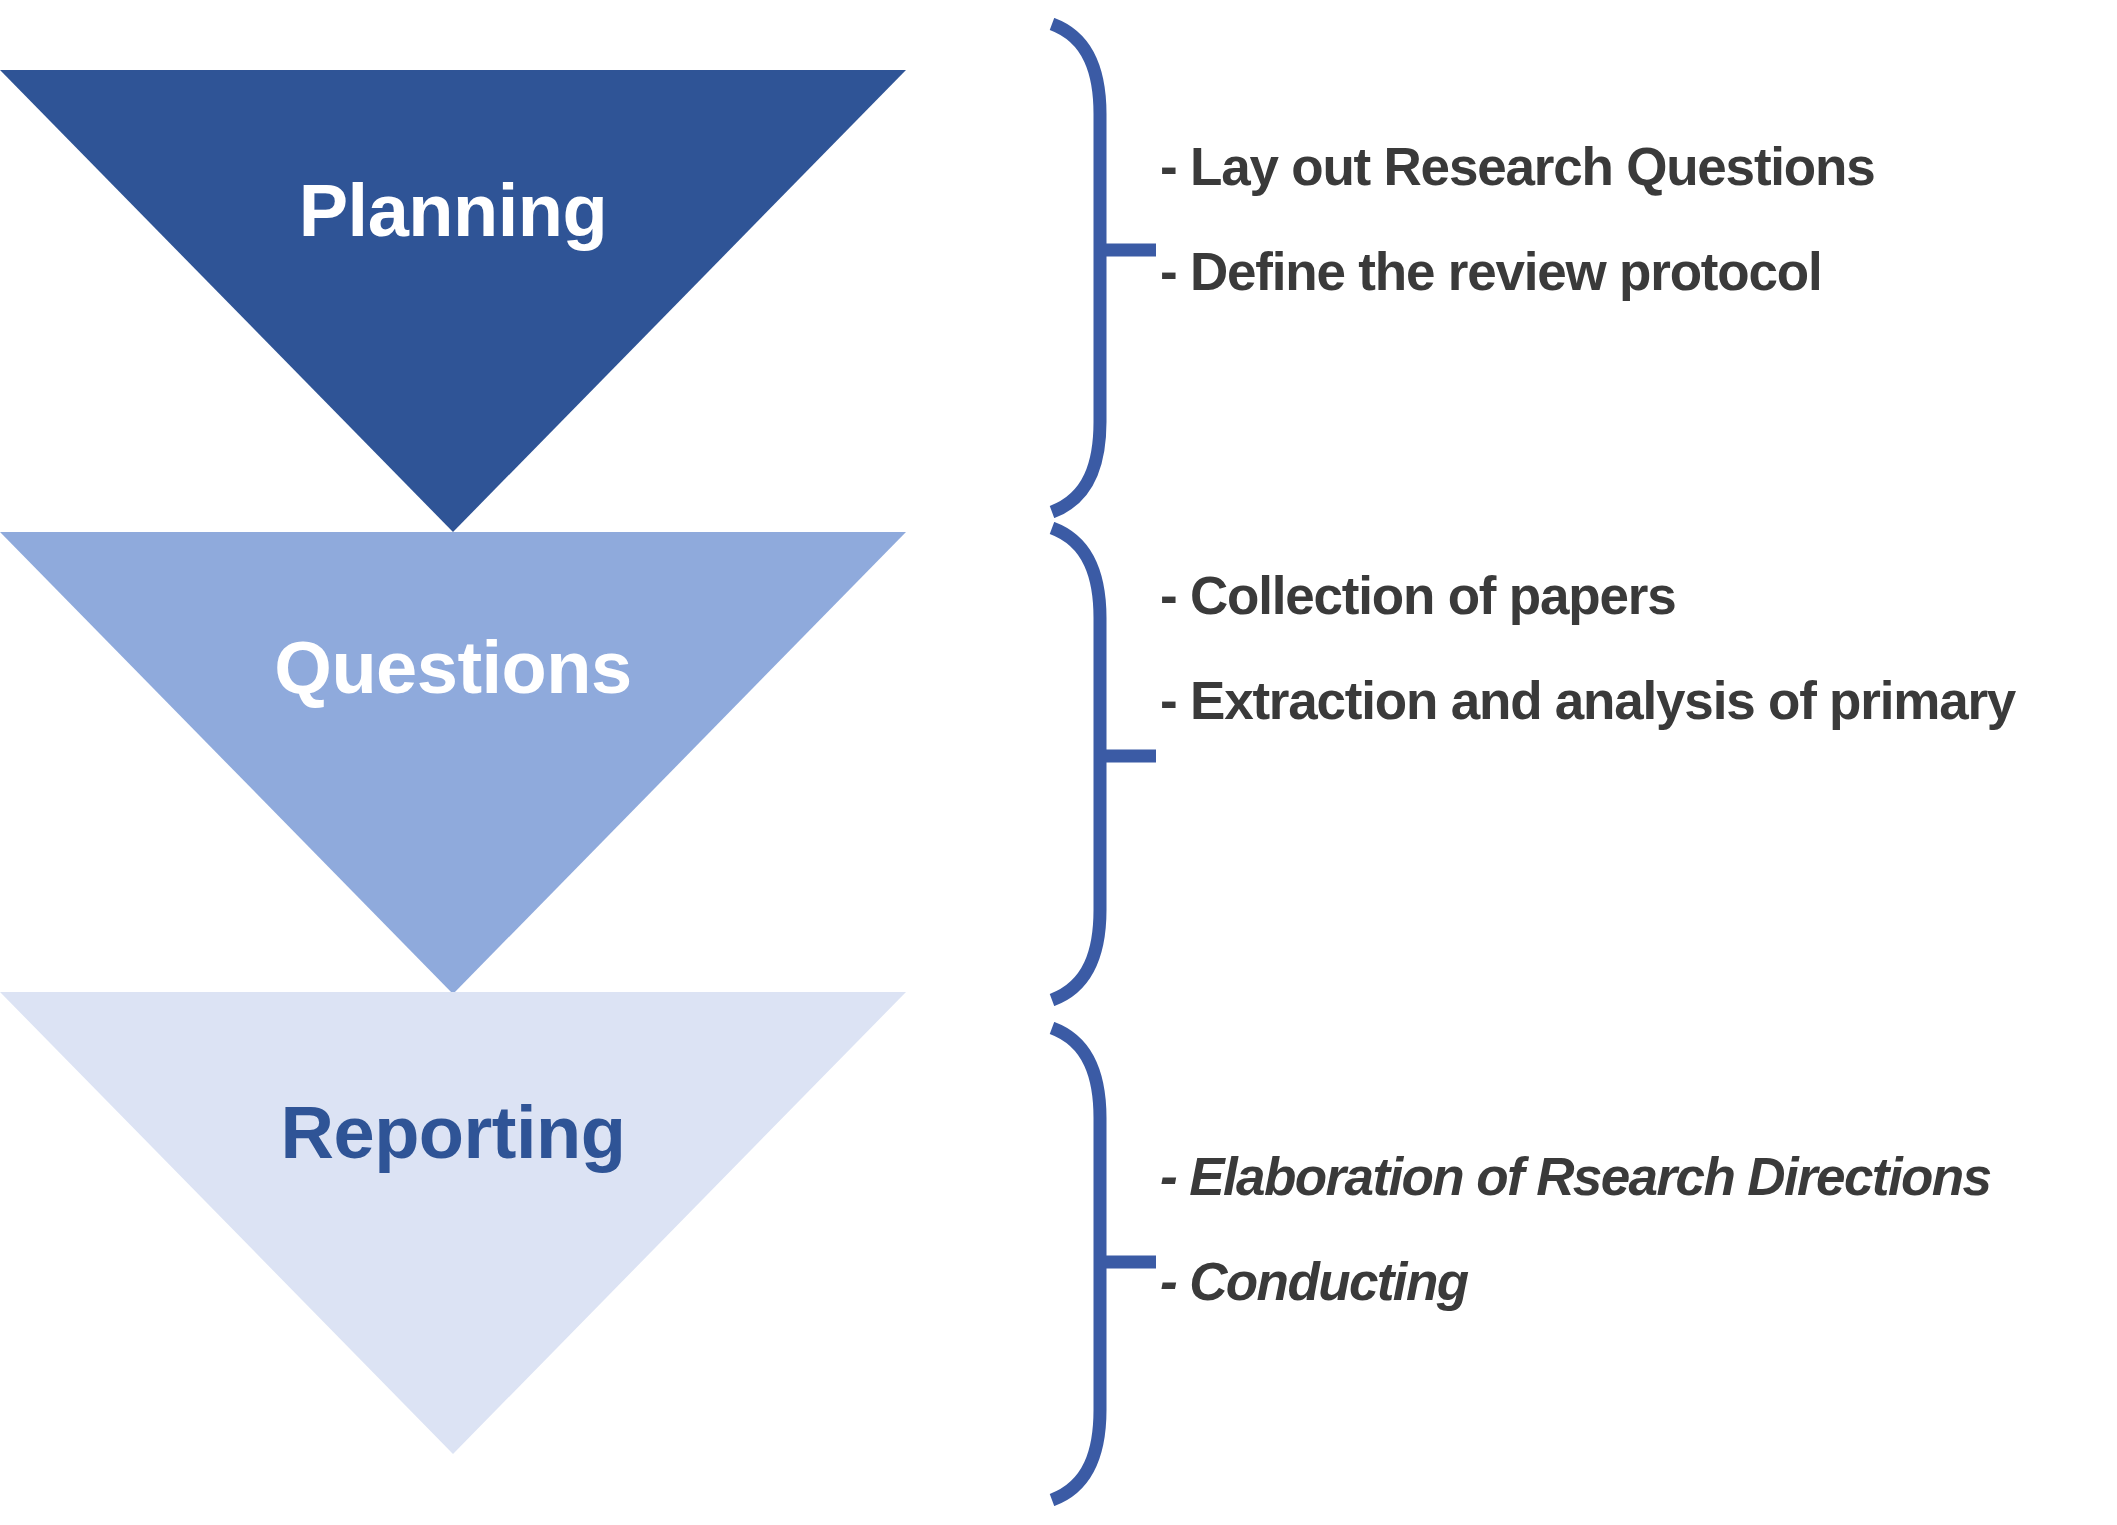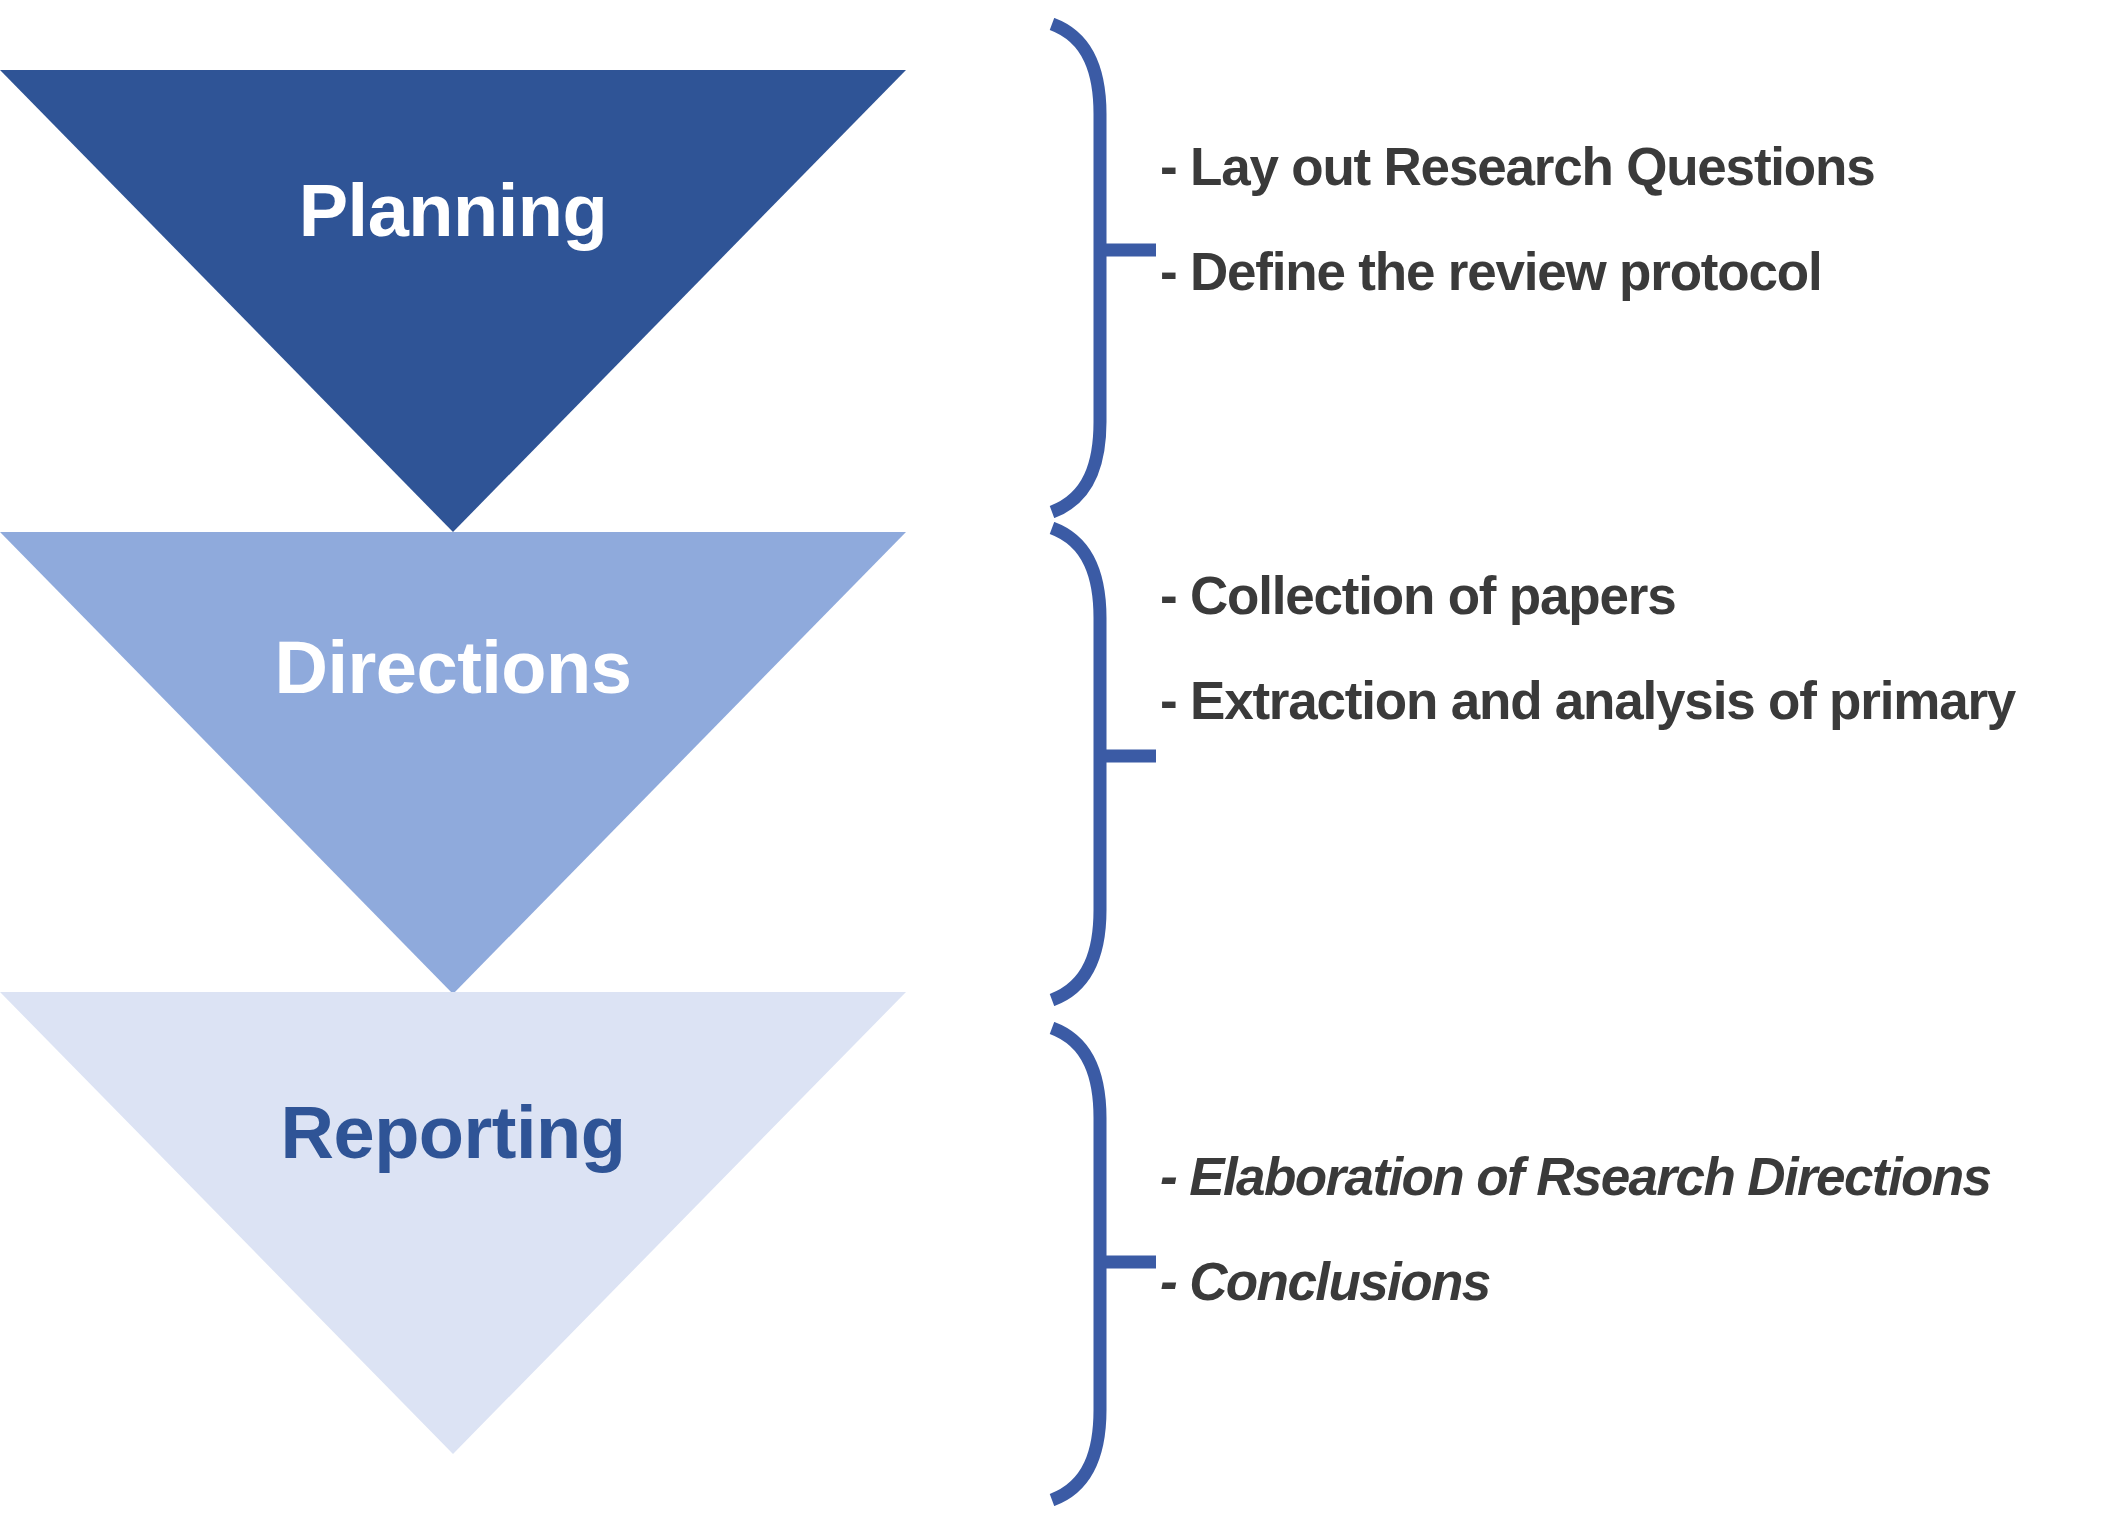--- a/index.html
+++ b/index.html
@@ -100,21 +100,21 @@
         <polygon points="0,0 906,0 453,462" fill="#2F5496"></polygon>
       </svg>
     </div>
     <div class="stage-label" style="top:168px; font-size:74px; color:#ffffff;">Planning</div>
 
     <div class="stage" id="stage-1">
       <svg class="stage-shape" viewBox="0 0 906 462" preserveAspectRatio="none">
         <polygon points="0,0 906,0 453,462" fill="#8FAADC"></polygon>
       </svg>
     </div>
-    <div class="stage-label" style="top:625px; font-size:74px; color:#ffffff;">Directions</div>
+    <div class="stage-label" style="top:625px; font-size:74px; color:#ffffff;">Questions</div>
 
     <div class="stage" id="stage-2">
       <svg class="stage-shape" viewBox="0 0 906 462" preserveAspectRatio="none">
         <polygon points="0,0 906,0 453,462" fill="#DCE3F4"></polygon>
       </svg>
     </div>
     <div class="stage-label" style="top:1090px; font-size:74px; color:#2F5496;">Reporting</div>
 
   </div>
 
@@ -141,16 +141,16 @@
     <div class="detail-item" style="color: rgb(58, 58, 58);">- Define the review protocol</div>
   </div>
 
   <div class="detail-group" id="details-1">
     <div class="detail-item" style="color: rgb(58, 58, 58);">- Collection of papers</div>
     <div class="detail-item" style="color: rgb(58, 58, 58);">- Extraction and analysis of primary</div>
   </div>
 
   <div class="detail-group" id="details-2">
     <div class="detail-item" style="color: rgb(58, 58, 58);">- Elaboration of Rsearch Directions</div>
-    <div class="detail-item" style="color: rgb(58, 58, 58);">- Conclusions</div>
+    <div class="detail-item" style="color: rgb(58, 58, 58);">- Conducting</div>
   </div>
 
 </div>
 
 </body></html>

